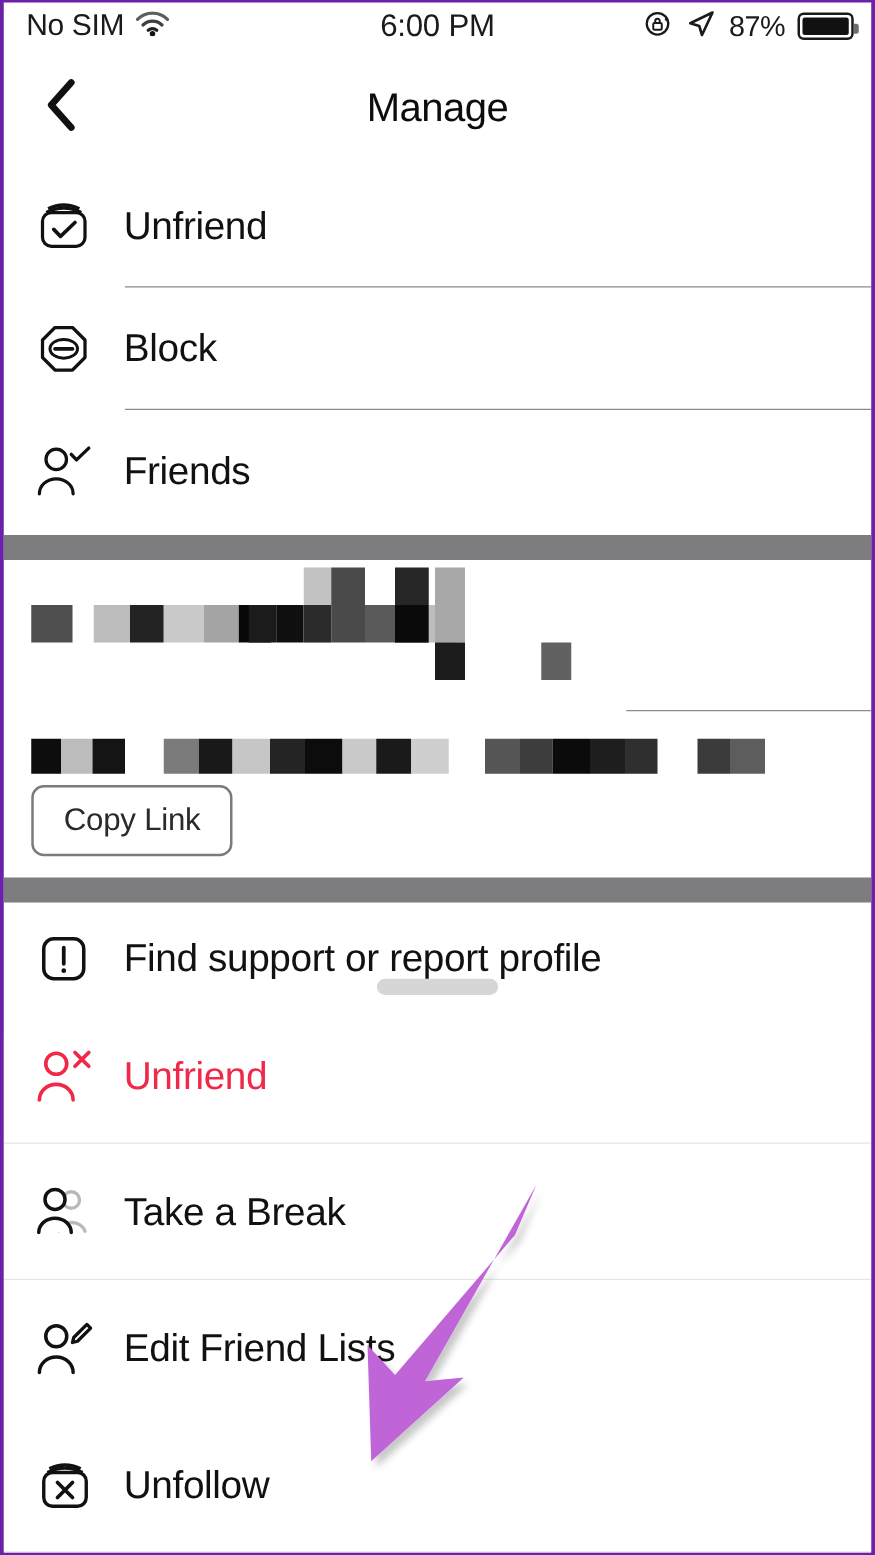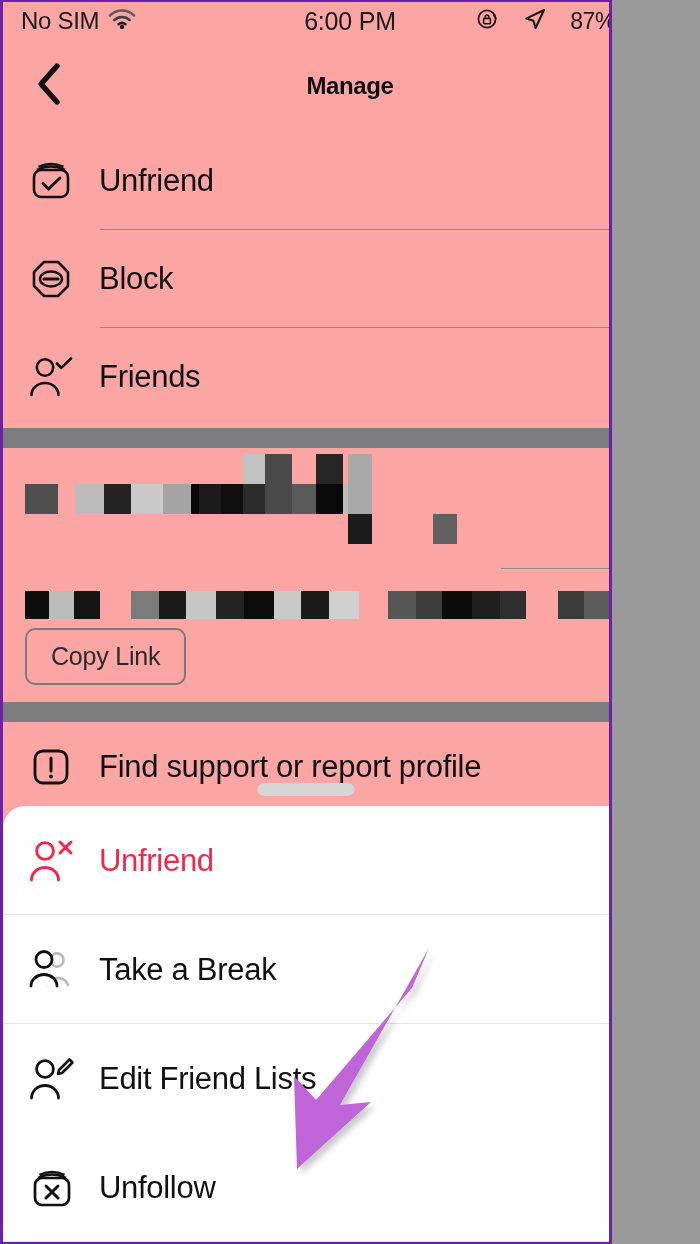--- a/index.html
+++ b/index.html
@@ -5,42 +5,42 @@
   * { margin:0; padding:0; box-sizing:border-box; }
   html,body { width:700px; height:1244px; }
   body {
     font-family:"Liberation Sans", sans-serif;
     background:#9a9a9a;
     overflow:hidden;
     position:relative;
   }
   #screen {
     position:absolute; inset:0;
-    width:612px; height:1244px;
-    background:#fca5a5;
+    width:700px; height:1244px;
+    background:#ffffff;
     border-left:3px solid #6b21a8;
     border-right:3px solid #6b21a8;
     border-top:2px solid #6b21a8;
     border-bottom:2px solid #6b21a8;
     overflow:hidden;
   }
 
   
   .statusbar {
     position:absolute; left:0; top:0; width:694px; height:38px;
     display:flex; align-items:center;
     color:#1a1a1a;
   }
   .sb-left { position:absolute; left:18px; display:flex; align-items:center; gap:9px; }
   .sb-carrier { font-size:24px; letter-spacing:-0.3px; }
   .sb-center {
     position:absolute; left:0; right:0; text-align:center;
     font-size:25px; font-weight:400; letter-spacing:-0.2px;
   }
-  .sb-right { position:absolute; right:14px; display:flex; align-items:center; gap:23px;justify-content:space-between; }
+  .sb-right { position:absolute; right:14px; display:flex; align-items:center; gap:10px;justify-content:space-between; }
   .sb-batt-pct { font-size:23px; letter-spacing:-0.4px; }
   .sb-batt {
     width:45px; height:22px; border:2px solid #1a1a1a; border-radius:5px;
     padding:2px; position:relative;
   }
   .sb-batt::after {
     content:""; position:absolute; right:-6px; top:7px;
     width:4px; height:8px; background:#6e6e6e; border-radius:0 2px 2px 0;
   }
   .sb-batt i { display:block; width:100%; height:100%; background:#111; border-radius:2px; }
@@ -49,21 +49,21 @@
   .navbar {
     position:absolute; left:0; top:38px; width:694px; height:92px;
   }
   .nav-back {
     position:absolute; left:28px; top:50%; transform:translateY(-50%);
     width:36px; height:44px; display:flex; align-items:center; justify-content:center;
     cursor:pointer;
   }
   .nav-title {
     position:absolute; left:0; right:0; top:50%; transform:translateY(-50%);
-    text-align:center; font-size:24px; font-weight:700; color:#0d0d0d;
+    text-align:center; font-size:32px; font-weight:400; color:#0d0d0d;
     letter-spacing:-0.4px;
   }
 
   
   .menu-section { position:absolute; left:0; width:694px; }
   #sec-manage { top:130px; height:296px; }
   .menu-row {
     position:relative; height:98px; display:flex; align-items:center;
     padding-left:22px; cursor:pointer;
   }

